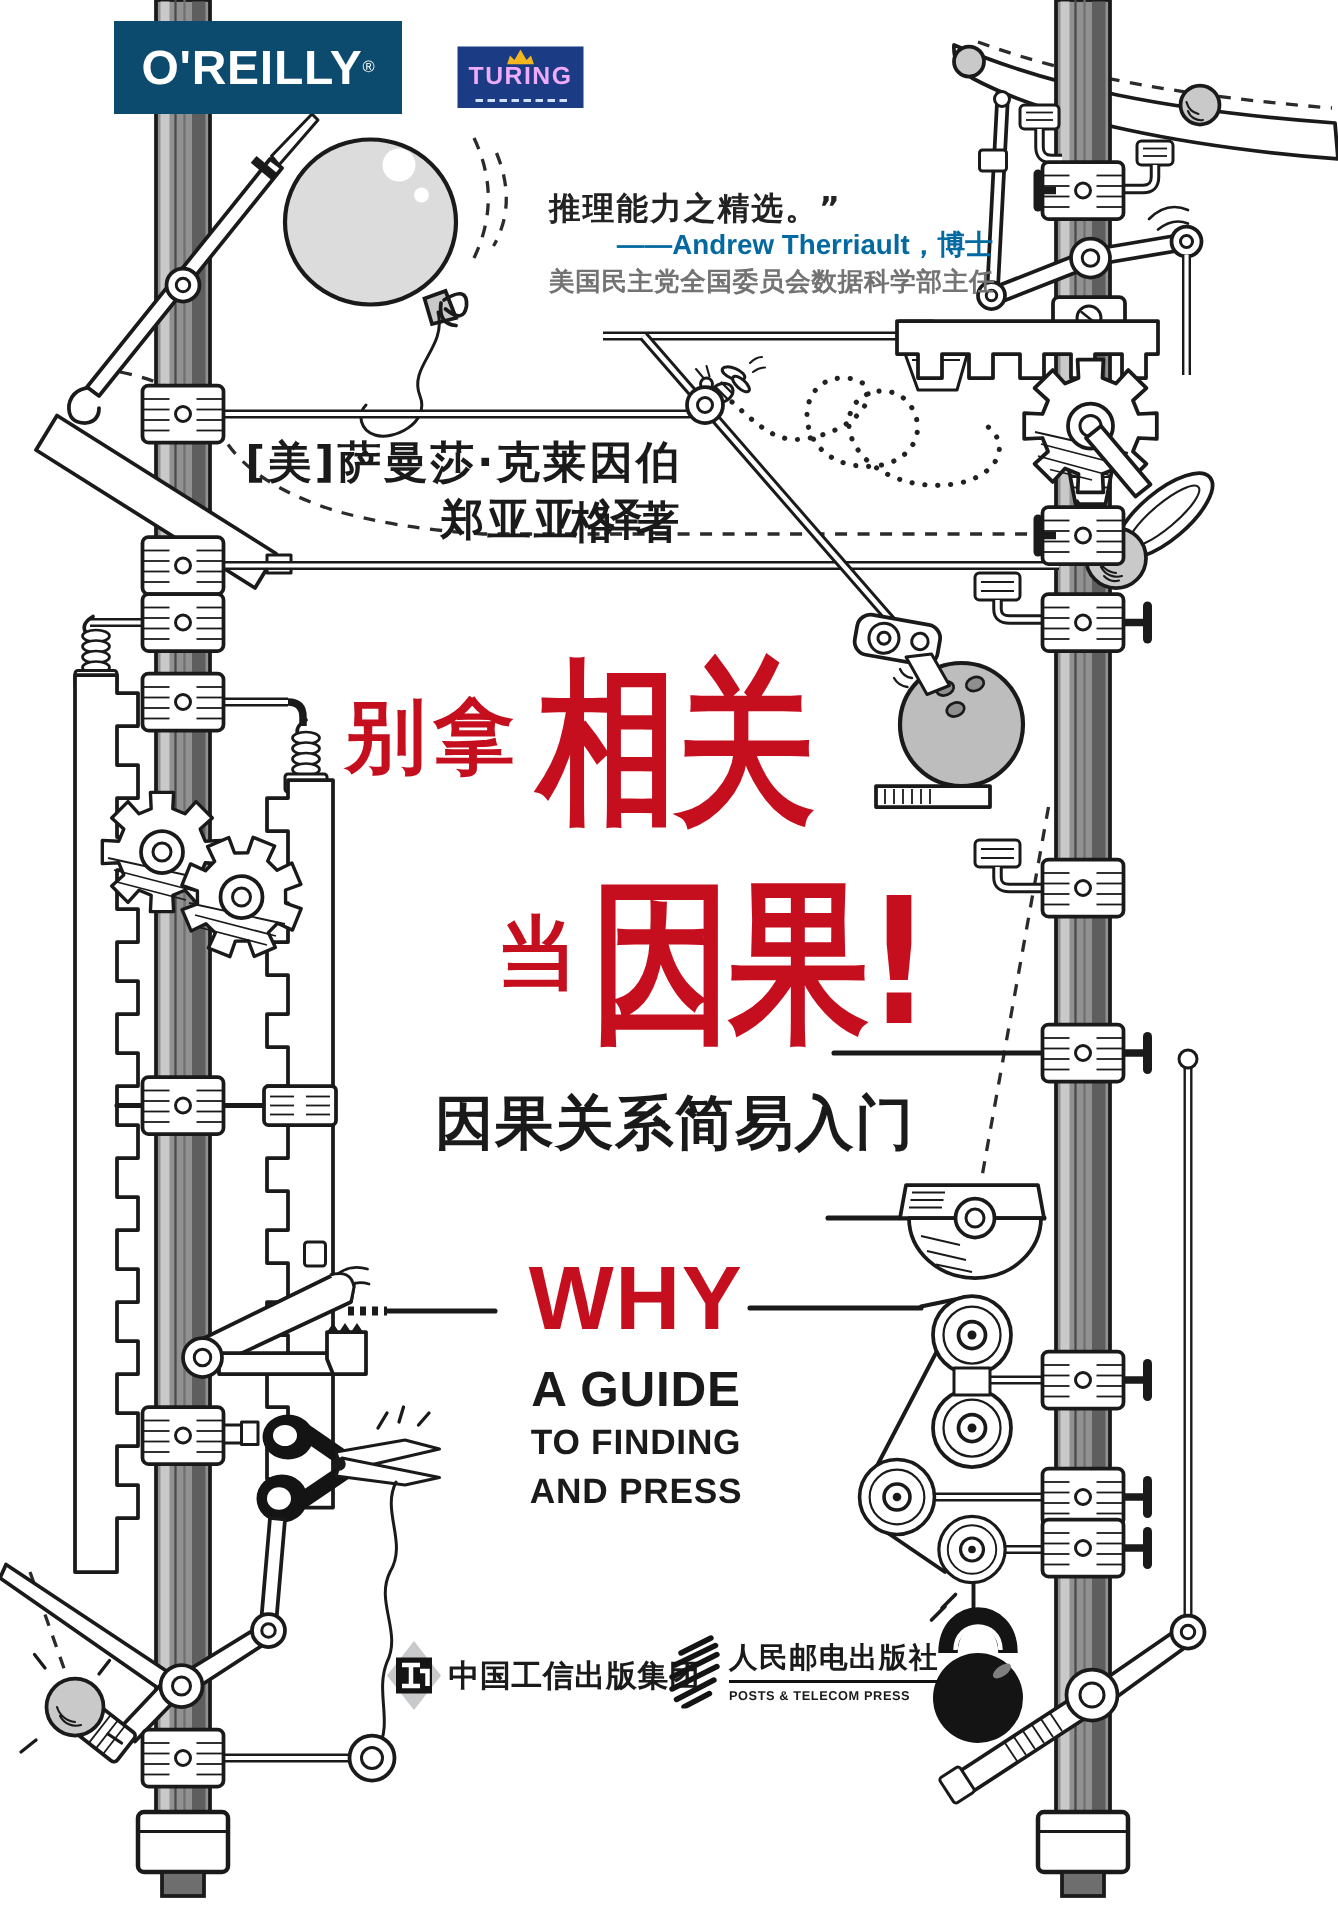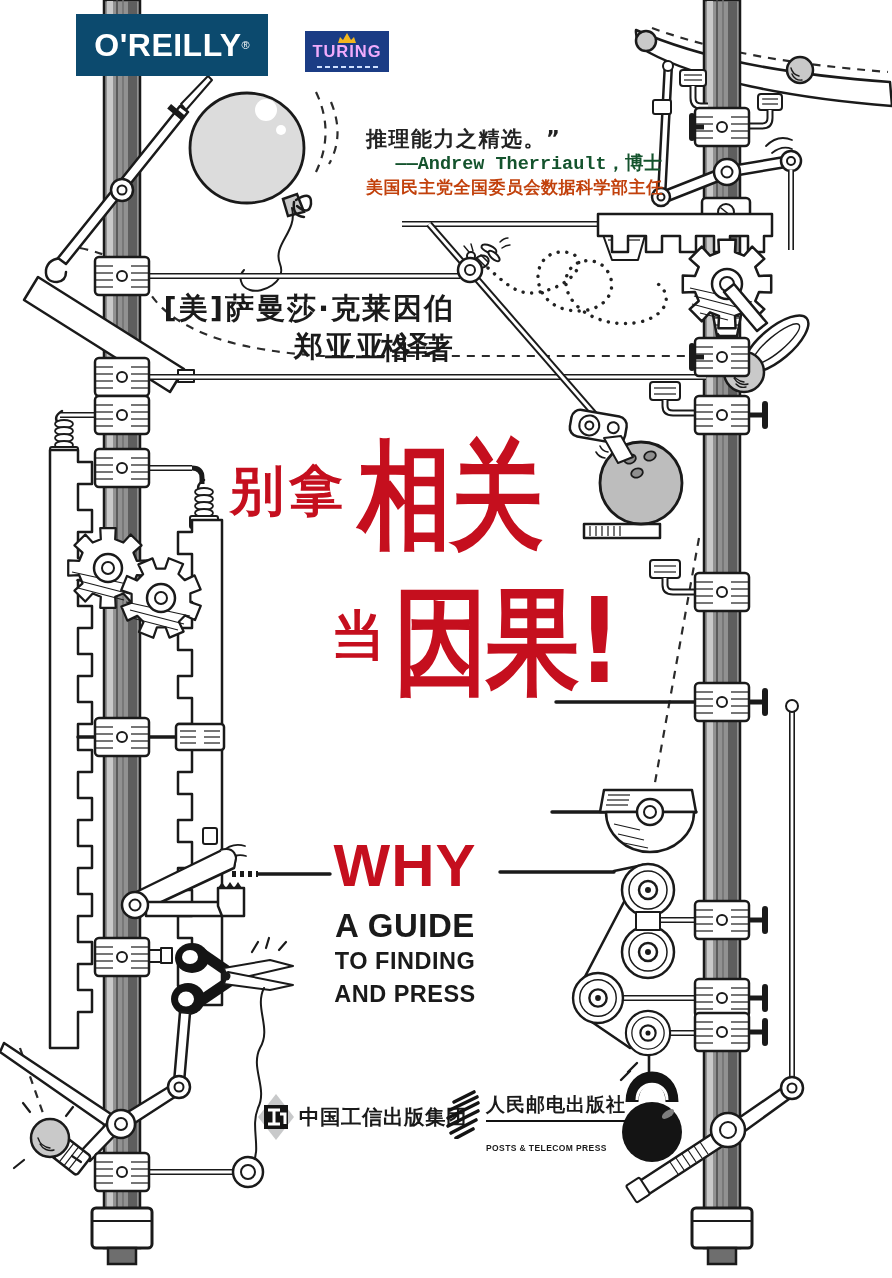--- a/index.html
+++ b/index.html
@@ -26,43 +26,43 @@
   .oreilly .t{color:#fff;font-weight:bold;font-size:32px;letter-spacing:.5px;font-family:"Liberation Sans",sans-serif;}
   .oreilly .r{color:#fff;font-size:11px;vertical-align:14px;font-family:"Liberation Sans",sans-serif;}
   .turing{left:305px;top:31px;width:84px;height:41px;background:#1b3c85;}
   .turing .t{display:block;text-align:center;margin-top:11px;color:#f0abfc;font-weight:bold;
              font-size:16.5px;letter-spacing:1px;font-family:"Liberation Sans",sans-serif;}
   .turing .crown{position:absolute;left:33px;top:2px;}
   .turing .dashes{position:absolute;left:0;right:0;bottom:4px;display:flex;justify-content:center;gap:3px;}
   .turing .dashes span{width:5px;height:2px;background:#cfe0ff;display:inline-block;}
 
   .quote-l{left:366px;font-weight:bold;font-size:21px;letter-spacing:1.5px;color:#222;}
-  .quote-attr{left:366px;top:150px;width:296px;text-align:right;font-weight:bold;font-size:18.5px;color:#14532d;
-              font-family:Liberation Mono, monospace;}
-  .quote-org{left:366px;top:176px;font-weight:bold;font-size:17px;letter-spacing:.5px;color:#c2410c;}
+  .quote-attr{left:366px;top:150px;width:296px;text-align:right;font-weight:bold;font-size:18.5px;color:#0369a1;
+              font-family:Liberation Sans, sans-serif;}
+  .quote-org{left:366px;top:176px;font-weight:bold;font-size:17px;letter-spacing:.5px;color:#737373;}
 
   .byline{font-weight:bold;color:#1a1a1a;letter-spacing:2px;}
   .author{left:155px;top:289px;width:300px;text-align:right;font-size:29px;}
   .translator{left:155px;top:327px;width:275px;text-align:right;font-size:29px;}
 
   .red{color:#c50f1e;}
   .t-small{font-size:54px;font-weight:900;letter-spacing:5px;line-height:1;}
   .t-big{font-size:117px;font-weight:900;line-height:1;transform:scaleX(.8);transform-origin:left top;
          letter-spacing:-2px;white-space:nowrap;}
   .subtitle{left:270px;top:722px;width:360px;text-align:center;font-size:39px;font-weight:800;letter-spacing:1px;}
 
-  .why-block{left:285px;top:836px;width:240px;text-align:center;font-family:"Liberation Sans",sans-serif;}
+  .why-block{left:304px;top:836px;width:240px;text-align:center;font-family:"Liberation Sans",sans-serif;}
   .why-block .why{font-size:60px;font-weight:900;line-height:1;margin-bottom:13px;letter-spacing:1px;}
   .why-block .g-big{font-size:33px;font-weight:bold;line-height:1;margin-bottom:8px;letter-spacing:.5px;}
   .why-block .g-sm{font-size:23.5px;font-weight:bold;line-height:1;margin-bottom:9px;letter-spacing:.5px;}
 
   .group-name{left:299px;top:1103px;font-size:20.5px;font-weight:800;letter-spacing:.5px;}
   .press-col{left:486px;top:1092px;}
   .press-cn{font-size:19px;font-weight:800;letter-spacing:1px;border-bottom:2px solid #111;padding-bottom:2px;}
-  .press-en{font-size:8.5px;font-weight:700;letter-spacing:.4px;margin-top:21px;
+  .press-en{font-size:8.5px;font-weight:700;letter-spacing:.4px;margin-top:3px;
             font-family:"Liberation Sans",sans-serif;}
 </style>
 </head>
 <body>
 
 <div class="cover">
 
   <svg class="abs" style="left:0;top:0;" width="892" height="1278" viewBox="0 0 892 1278">
     <defs>
       <g id="pole">
@@ -508,20 +508,21 @@
   <div class="abs quote-org">美国民主党全国委员会数据科学部主任</div>
 
   <div class="abs byline author">[美]萨曼莎·克莱因伯格 著</div>
   <div class="abs byline translator">郑亚亚 译</div>
 
   <div class="abs t-small red" style="left:230px;top:464px;">别拿</div>
   <div class="abs t-big red" style="left:358px;top:437px;">相关</div>
   <div class="abs t-small red" style="left:331px;top:609px;">当</div>
   <div class="abs t-big red" style="left:394px;top:583px;">因果!</div>
 
+  <div class="abs subtitle">因果关系简易入门</div>
 
   <div class="abs why-block">
     <div class="why red">WHY</div>
     <div class="g-big">A GUIDE</div>
     <div class="g-sm">TO FINDING</div>
     <div class="g-sm">AND PRESS</div>
   </div>
 
   <div class="abs" style="left:256px;top:1092px;">
     <svg width="40" height="50" viewBox="0 0 40 50">

